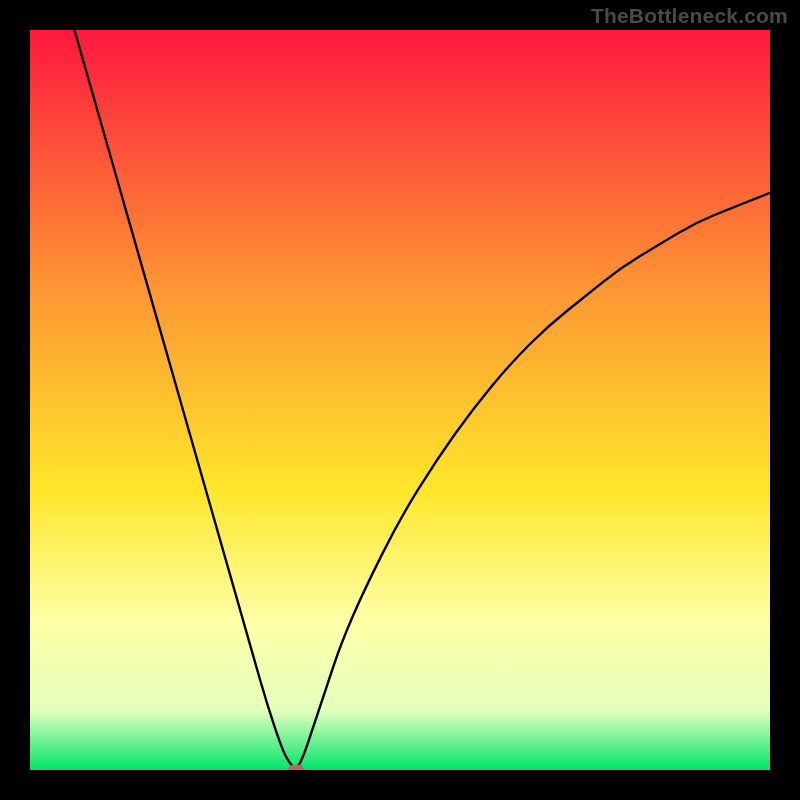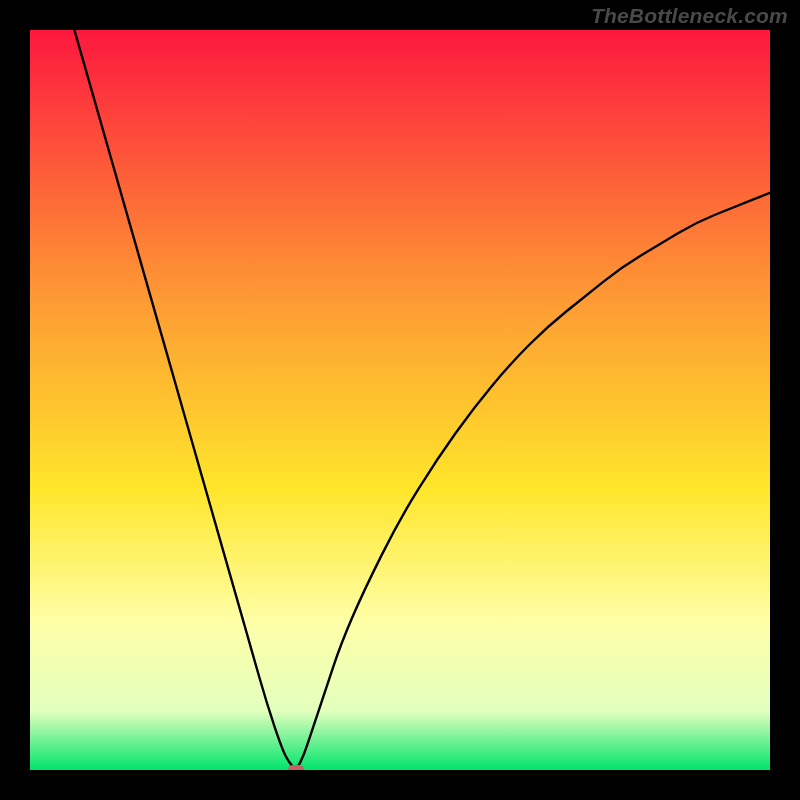--- a/index.html
+++ b/index.html
@@ -19,21 +19,20 @@
   }
   .watermark {
     position: absolute;
     top: 4px;
     right: 12px;
     color: #494949;
     font-size: 21px;
     font-weight: 600;
     letter-spacing: 0.2px;
     z-index: 10;
-    font-style: italic;
   }
   .plot-area {
     position: absolute;
     left: 30px;
     top: 30px;
     width: 740px;
     height: 740px;
     overflow: hidden;
   }
   .gradient {

